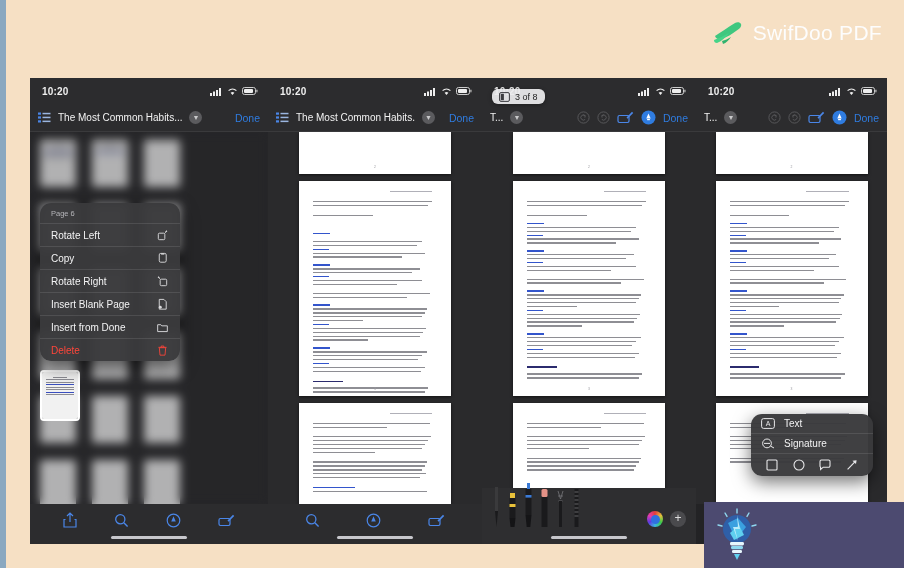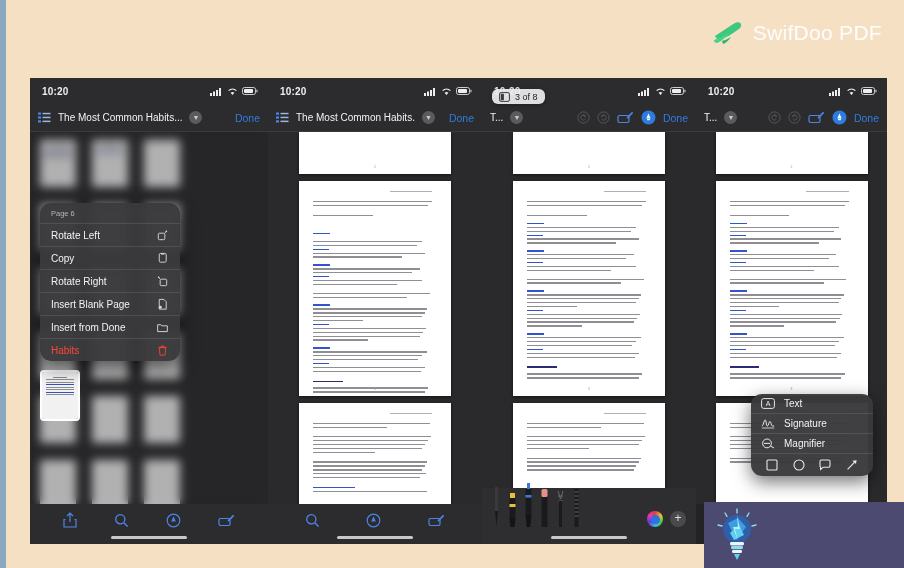--- a/index.html
+++ b/index.html
@@ -383,21 +383,21 @@
 
       <div class="ctx-item">
         <span>Insert from Done</span>
         <svg class="ctx-ic" viewBox="0 0 14 14">
           <path d="M1.8 4 h3.4 l1 1.2 h6 v6.2 h-10.4 z" stroke="#e8e8ea" fill="none" stroke-width="1"></path>
         </svg>
       </div>
 
 
       <div class="ctx-item danger">
-        <span>Habits</span>
+        <span>Delete</span>
         <svg class="ctx-ic" viewBox="0 0 14 14">
           <path d="M3.6 4 h6.8 l-.7 8 h-5.4 z" stroke="#ff453a" fill="none" stroke-width="1"></path>
           <path d="M2.6 3.6 h8.8" stroke="#ff453a" stroke-width="1"></path>
           <path d="M5.6 3.6 v-1.4 h2.8 v1.4" stroke="#ff453a" fill="none" stroke-width="1"></path>
         </svg>
       </div>
     </div>
 
     <div class="bottombar">
       <span class="icon-btn">
@@ -874,32 +874,25 @@
     <div class="annot-pop">
       <div class="annot-item">
         <svg width="14" height="11" viewBox="0 0 14 11">
           <rect x="0.6" y="0.6" width="12.8" height="9.8" rx="2" stroke="#e8e8ea" fill="none" stroke-width="1"></rect>
           <text x="7" y="8" font-size="7" fill="#e8e8ea" text-anchor="middle" font-family="Liberation Sans">A</text>
         </svg>
         <span>Text</span>
       </div>
       <div class="annot-item">
         <svg width="14" height="11" viewBox="0 0 14 11">
-          <path d="M0.8 8 C2.5 8 2.8 2 4.2 2 C5.4 2 5 8 6.4 8 C7.8 8 7.6 3.4 9 3.4 C10.2 3.4 10 8 11.4 8 L13.2 8" stroke="#e8e8ea" fill="none" stroke-width="1"></path>
-          <path d="M0.8 10 h12.4" stroke="#e8e8ea" stroke-width=".8"></path>
-        </svg>
-        <span>Signature</span>
-      </div>
-      <div class="annot-item">
-        <svg width="14" height="11" viewBox="0 0 14 11">
           <circle cx="6" cy="5.4" r="4.4" stroke="#e8e8ea" fill="none" stroke-width="1"></circle>
           <path d="M3 5.4 h6" stroke="#e8e8ea" stroke-width="1"></path>
           <path d="M9.4 8 L13 10" stroke="#e8e8ea" stroke-width="1"></path>
         </svg>
-        <span>Magnifier</span>
+        <span>Signature</span>
       </div>
       <div class="annot-shapes">
         <svg width="12" height="12" viewBox="0 0 12 12">
           <rect x="1" y="1" width="10" height="10" rx="1" stroke="#e8e8ea" fill="none" stroke-width="1.1"></rect>
           </svg>
         <svg width="12" height="12" viewBox="0 0 12 12">
           <circle cx="6" cy="6" r="5" stroke="#e8e8ea" fill="none" stroke-width="1.1"></circle>
           </svg>
         <svg width="12" height="12" viewBox="0 0 12 12">
           <path d="M1 2.4 a1.4 1.4 0 0 1 1.4-1.4 h7.2 a1.4 1.4 0 0 1 1.4 1.4 v4.4 a1.4 1.4 0 0 1-1.4 1.4 h-5.4 l-2.6 2.4 v-2.4 a1.4 1.4 0 0 1-.6-1.4 z" stroke="#e8e8ea" fill="none" stroke-width="1.1"></path>

